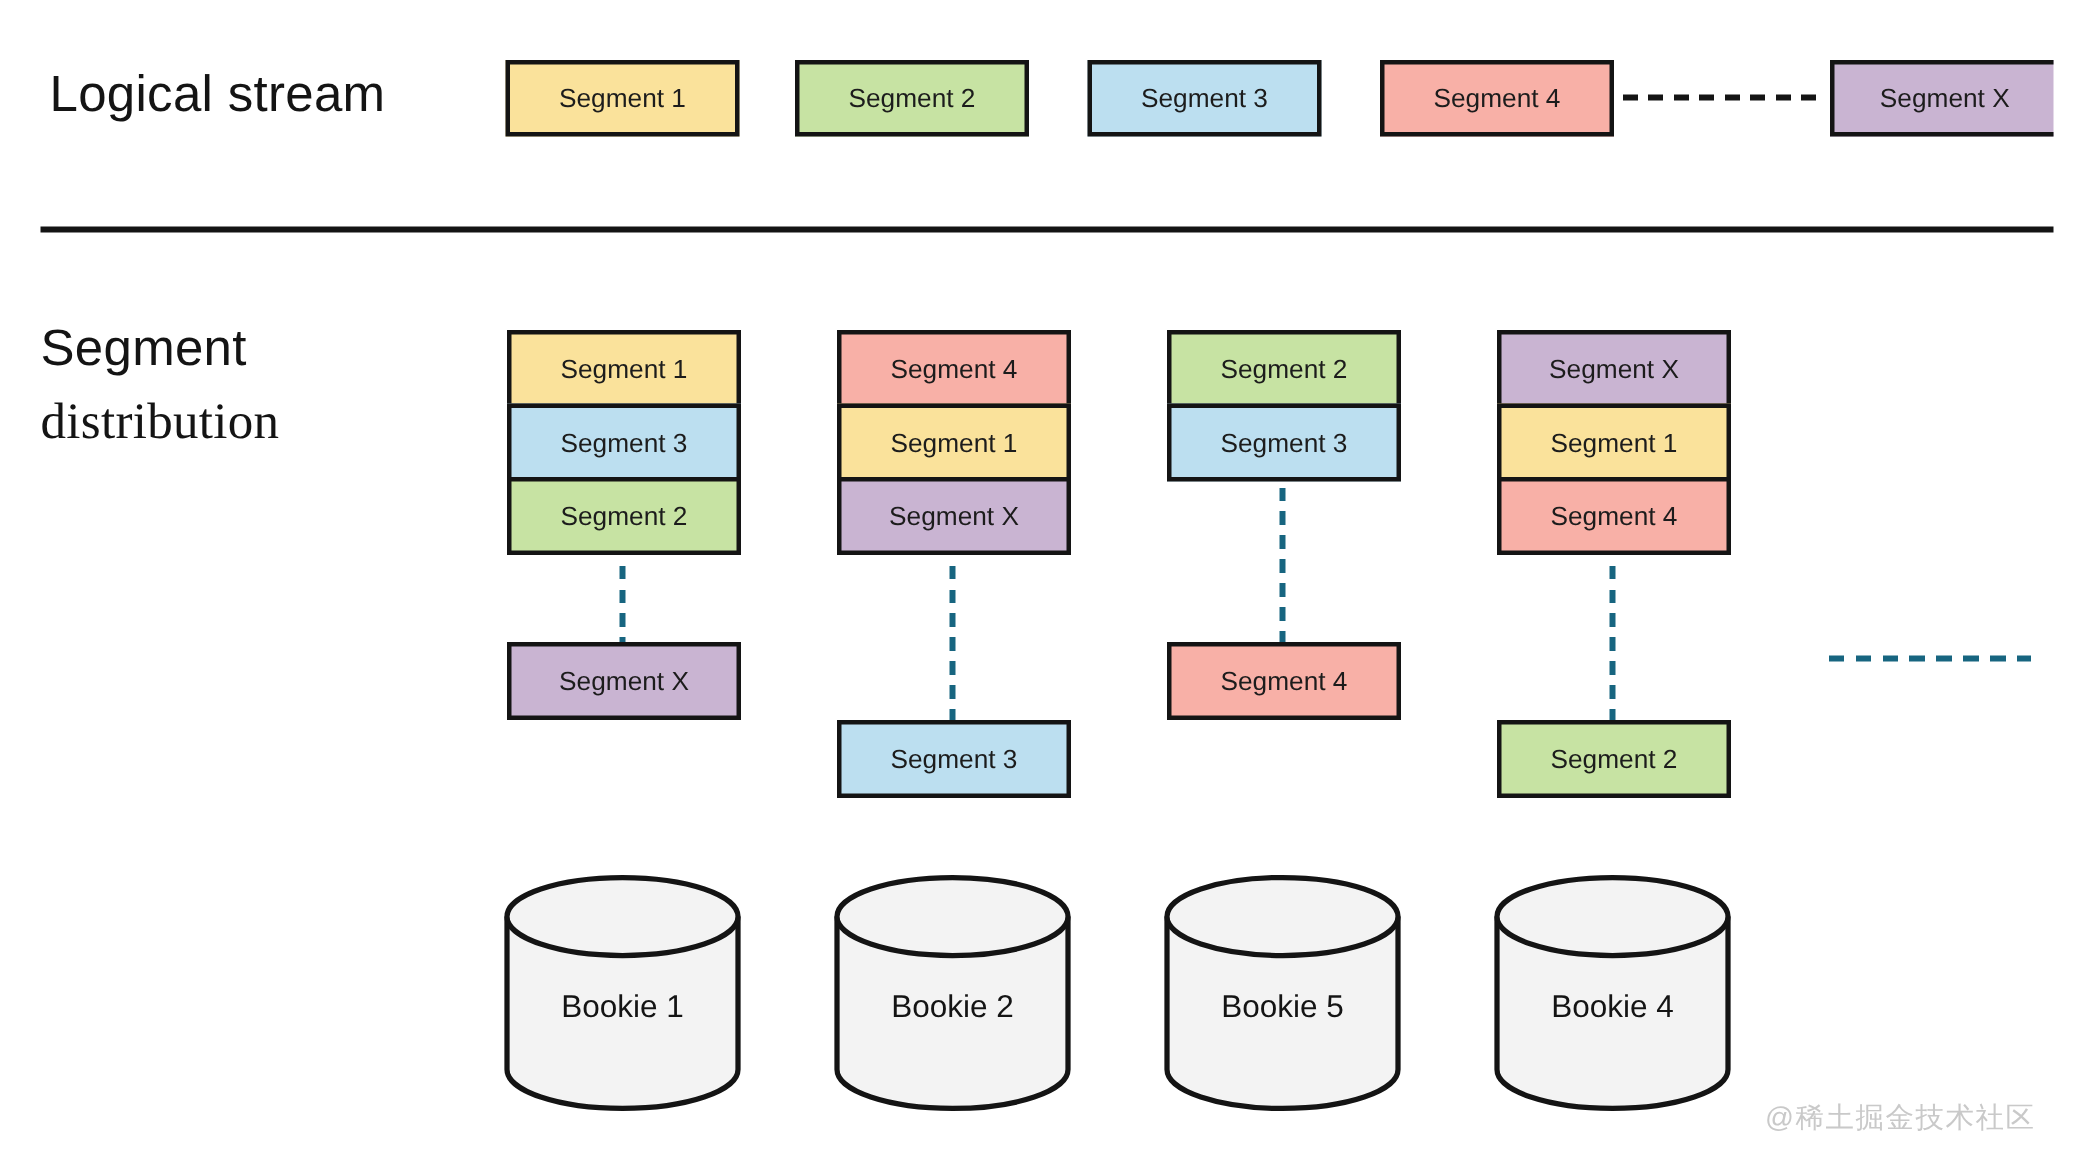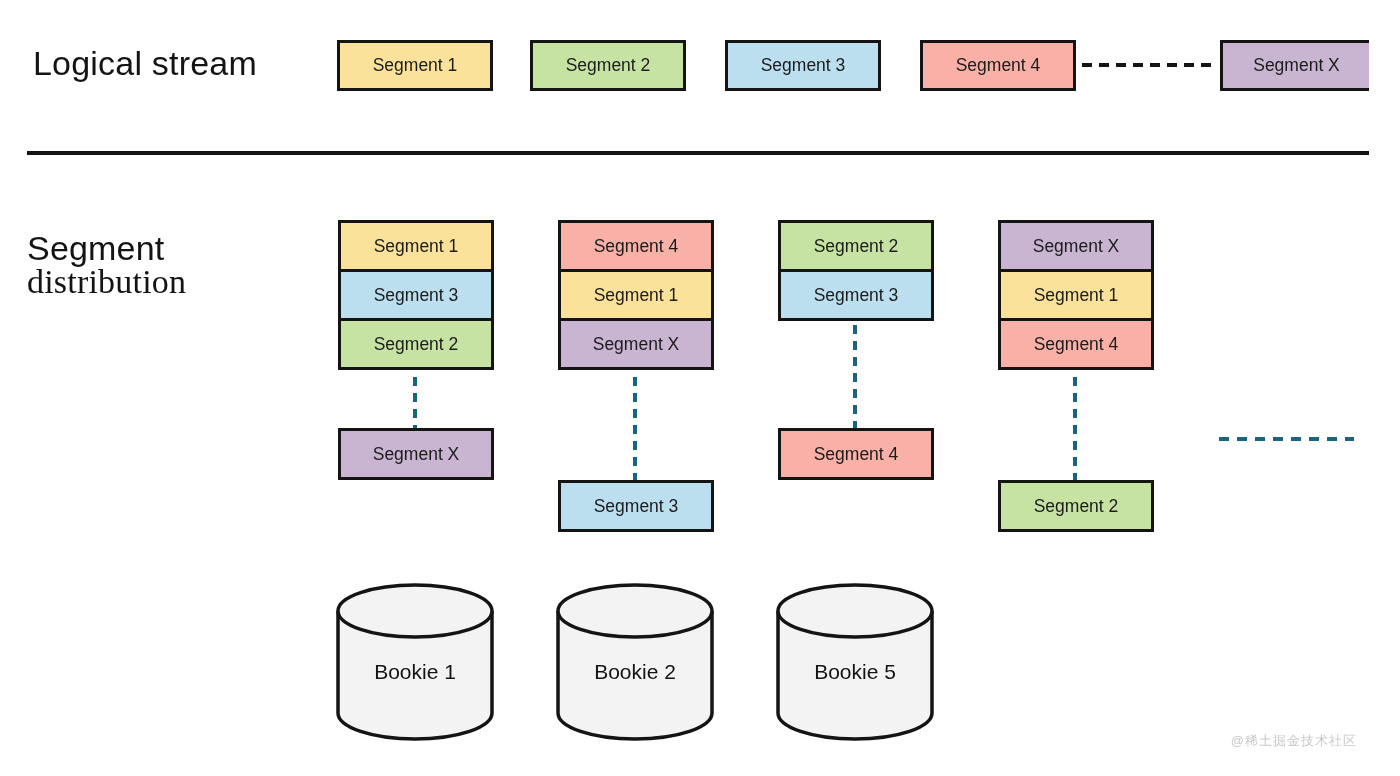--- a/index.html
+++ b/index.html
@@ -77,21 +77,21 @@
     top: 78px;
     text-align: center;
     font-size: 21px;
     color: #141414;
     white-space: nowrap;
   }
   .watermark {
     position: absolute;
     right: 12px;
     top: 732px;
-    font-size: 13px;
+    font-size: 19px;
     color: #c9c9c9;
     letter-spacing: 1px;
     white-space: nowrap;
     margin-left: 31px;
   }
 </style>
 </head>
 <body>
 
 <div id="canvas">
@@ -105,21 +105,21 @@
   <div class="seg" style="left: 725px; top: 40px; background-color: rgb(188, 223, 240);">Segment 3</div>
 
   <div class="seg" style="left: 920px; top: 40px; background-color: rgb(248, 176, 167);">Segment 4</div>
 
   <div class="hdash-black" style="left:1082px; top:63px; width:135px;"></div>
 
   <div class="seg" style="left: 1220px; top: 40px; width: 153px; background-color: rgb(201, 180, 210);">Segment X</div>
 
   <div class="divider" style="left:27px; top:151px; width:1350px; height:4px;"></div>
 
-  <div class="big-title" style="left:27px; top:213px;margin-top:16px;">Segment</div>
+  <div class="big-title" style="left:27px; top:213px;">Segment</div>
   <div class="big-title" style="left:27px; top:263px;font-family:Liberation Serif, serif;">distribution</div>
 
   <div class="stack" style="left:338px; top:220px;">
     <div class="seg" style="background-color: rgb(250, 226, 155);">Segment 1</div>
     <div class="seg" style="background-color: rgb(188, 223, 240);">Segment 3</div>
     <div class="seg" style="background-color: rgb(199, 227, 163);">Segment 2</div>
   </div>
   <div class="vdash-teal" style="left: 413px; top: 377px; height: 51px; background: repeating-linear-gradient(rgb(23, 101, 128) 0px, rgb(23, 101, 128) 9px, transparent 9px, transparent 16px);"></div>
   <div class="seg" style="left: 338px; top: 428px; height: 52px; background-color: rgb(201, 180, 210);">Segment X</div>
 
@@ -165,16 +165,23 @@
   </div>
 
   <div class="bookie" style="left:775px; top:582px;">
     <svg width="160" height="160" viewBox="0 0 160 160">
       <path d="M3,29 L3,131 A77,26 0 0 0 157,131 L157,29" fill="#F3F3F3" stroke="#141414" stroke-width="3.5"></path>
       <ellipse cx="80" cy="29" rx="77" ry="26" fill="#F3F3F3" stroke="#141414" stroke-width="3.5"></ellipse>
     </svg>
     <div class="bookie-label">Bookie 5</div>
   </div>
 
+  <div class="bookie" style="left:995px; top:582px;">
+    <svg width="160" height="160" viewBox="0 0 160 160">
+      <path d="M3,29 L3,131 A77,26 0 0 0 157,131 L157,29" fill="#F3F3F3" stroke="#141414" stroke-width="3.5"></path>
+      <ellipse cx="80" cy="29" rx="77" ry="26" fill="#F3F3F3" stroke="#141414" stroke-width="3.5"></ellipse>
+    </svg>
+    <div class="bookie-label">Bookie 4</div>
+  </div>
 
   <div class="watermark">@稀土掘金技术社区</div>
 
 </div>
 
 </body></html>

